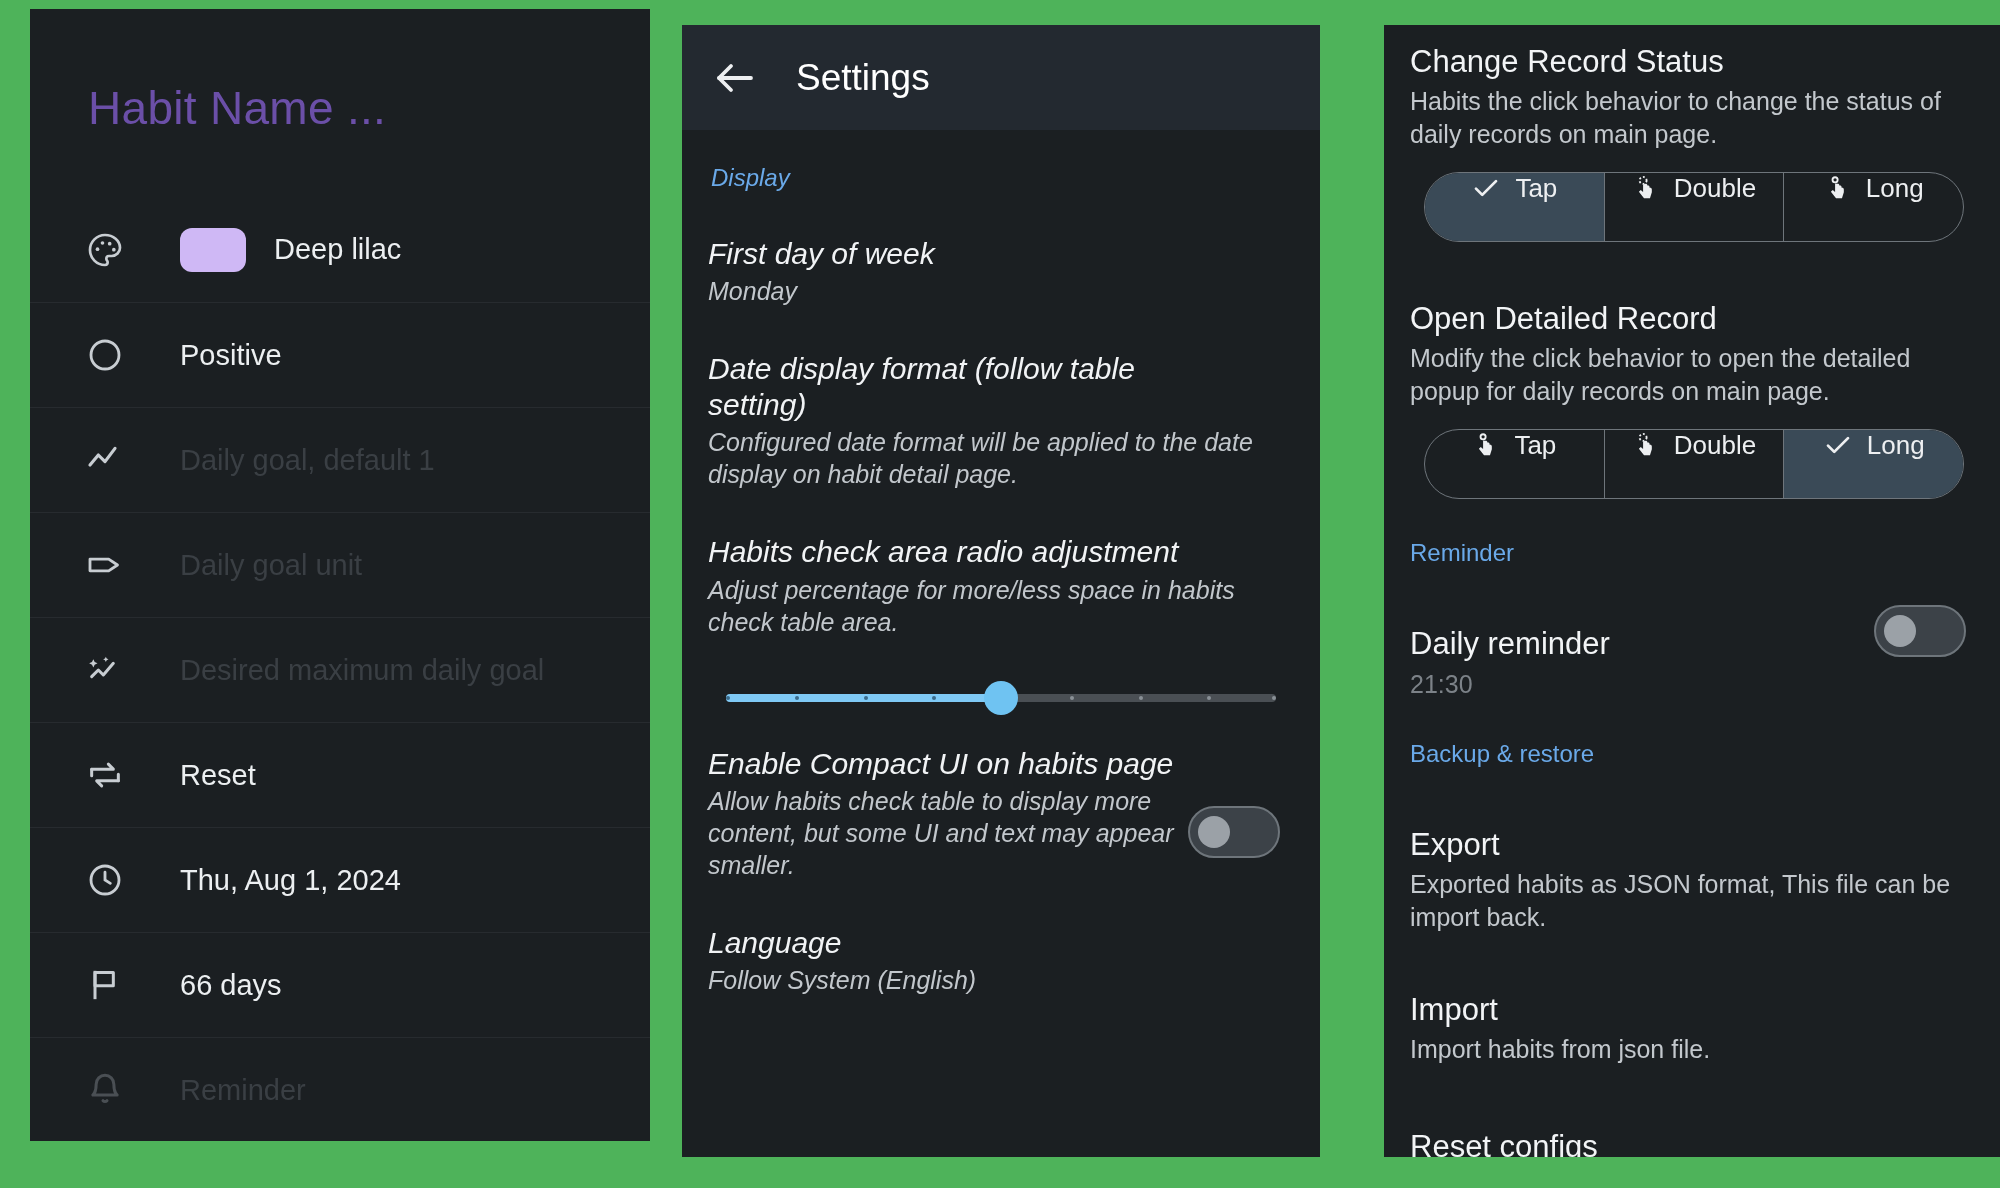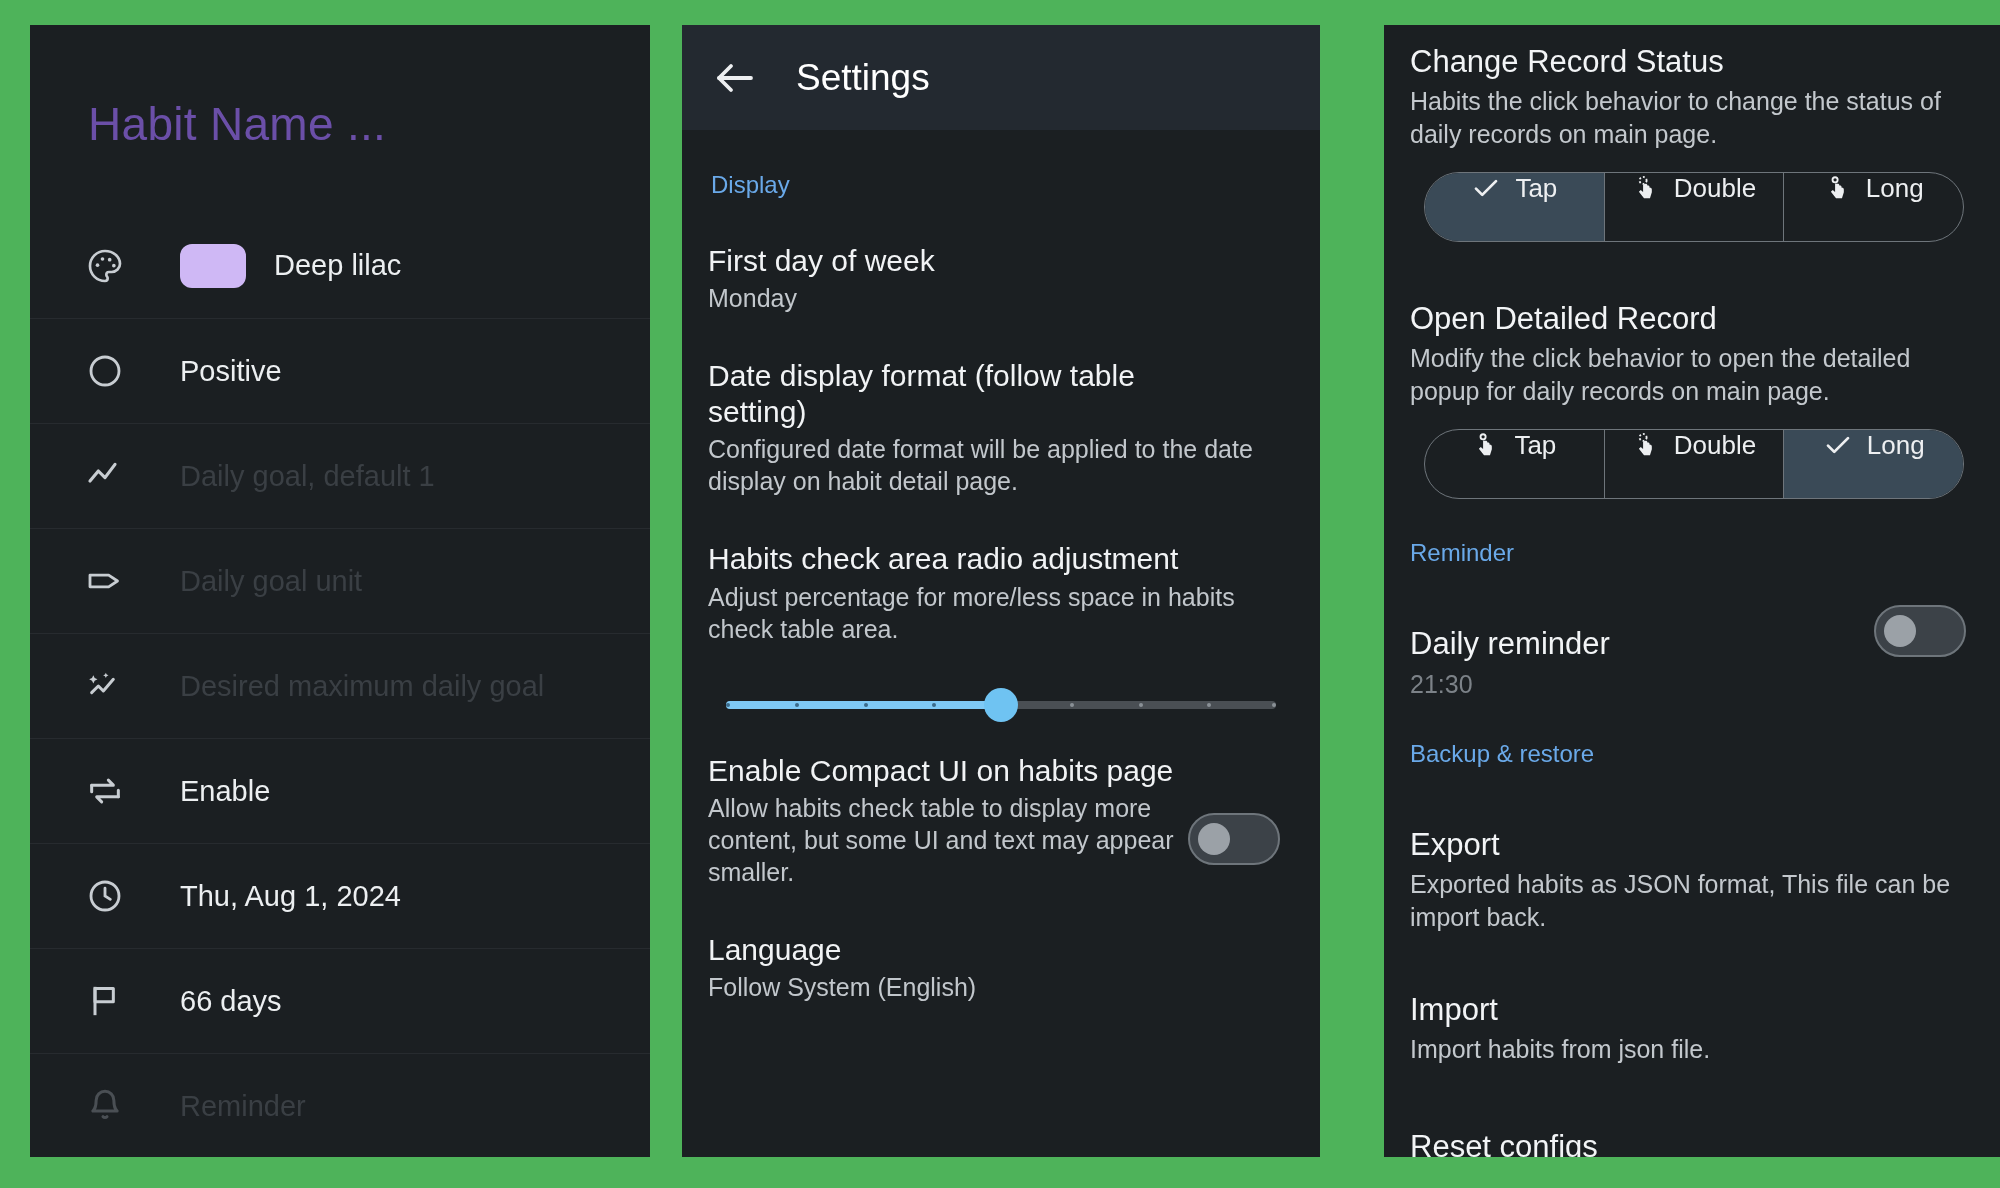--- a/index.html
+++ b/index.html
@@ -16,21 +16,21 @@
   }
 
   
   .panel {
     position: absolute;
     background: #1B1F22;
     overflow: hidden;
   }
 
   
-  #panel-left { left: 30px; top: 25px; width: 620px; height: 1132px; }
+  #panel-left { left: 30px; top: 9px; width: 620px; height: 1132px; }
   .habit-title {
     color: #6B4FA8;
     font-size: 46px;
     font-weight: 400;
     padding: 72px 0 0 58px;
     letter-spacing: .3px;
   }
   .habit-rows { margin-top: 62px; }
   .habit-row {
     display: flex;
@@ -77,21 +77,21 @@
     width: 54px; height: 54px;
     display: flex; align-items: center; justify-content: center;
     color: #EDEFF1;
   }
   .appbar-title {
     margin-left: 34px;
     font-size: 37px;
     color: #FFFFFF;
     font-weight: 400;
   }
-  .mid-body { padding: 7px 26px; }
+  .mid-body { padding: 0 26px; font-style: italic; }
   .section-hdr {
     color: #6AA9E9;
     font-size: 24px;
     padding: 34px 0 0 3px;
   }
   .pref {
     padding-top: 44px;
     position: relative;
   }
   .pref-title {
@@ -272,21 +272,21 @@
         <span class="lbl placeholder">Desired maximum daily goal</span>
       </div>
 
       <div class="habit-row">
         <span class="ic">
           <svg width="40" height="40" viewBox="0 0 24 24" fill="none" stroke="currentColor" stroke-width="1.8" stroke-linecap="round" stroke-linejoin="round">
             <path d="M4 8.5h13l-3-3M20 15.5H7l3 3"></path>
             <path d="M4 8.5v4M20 15.5v-4"></path>
           </svg>
         </span>
-        <span class="lbl">Enable</span>
+        <span class="lbl">Reset</span>
       </div>
 
       <div class="habit-row">
         <span class="ic">
           <svg width="40" height="40" viewBox="0 0 24 24" fill="none" stroke="currentColor" stroke-width="1.7" stroke-linecap="round">
               <circle cx="12" cy="12" r="8.4"></circle>
               <path d="M12 7.3V12l3.2 2"></path>
             </svg>
         </span>
         <span class="lbl">Thu, Aug 1, 2024</span>

